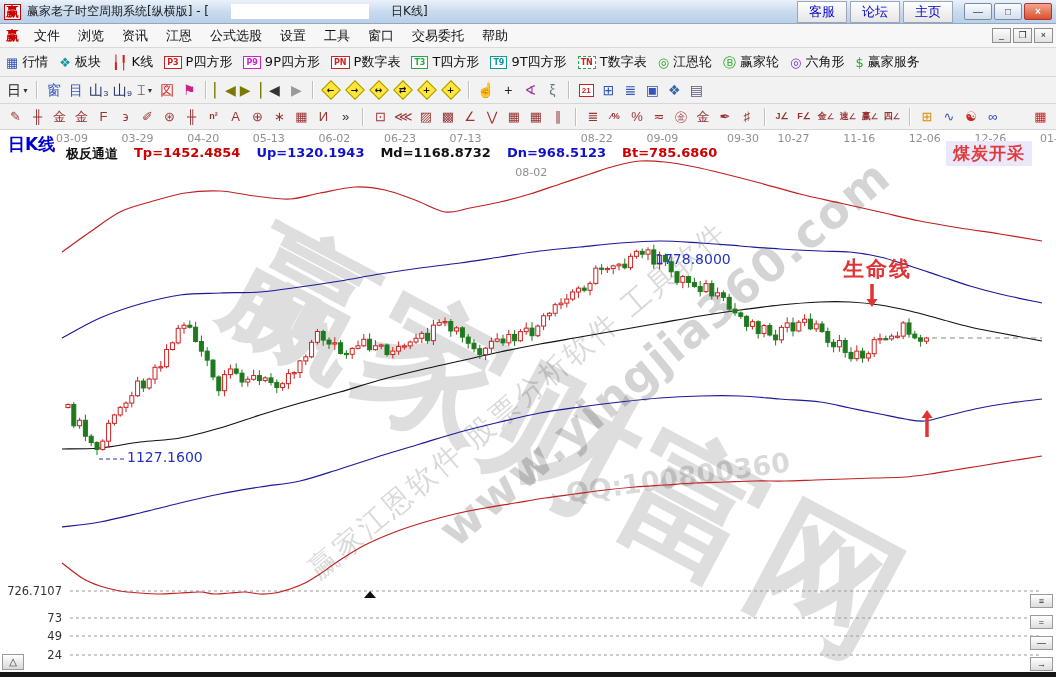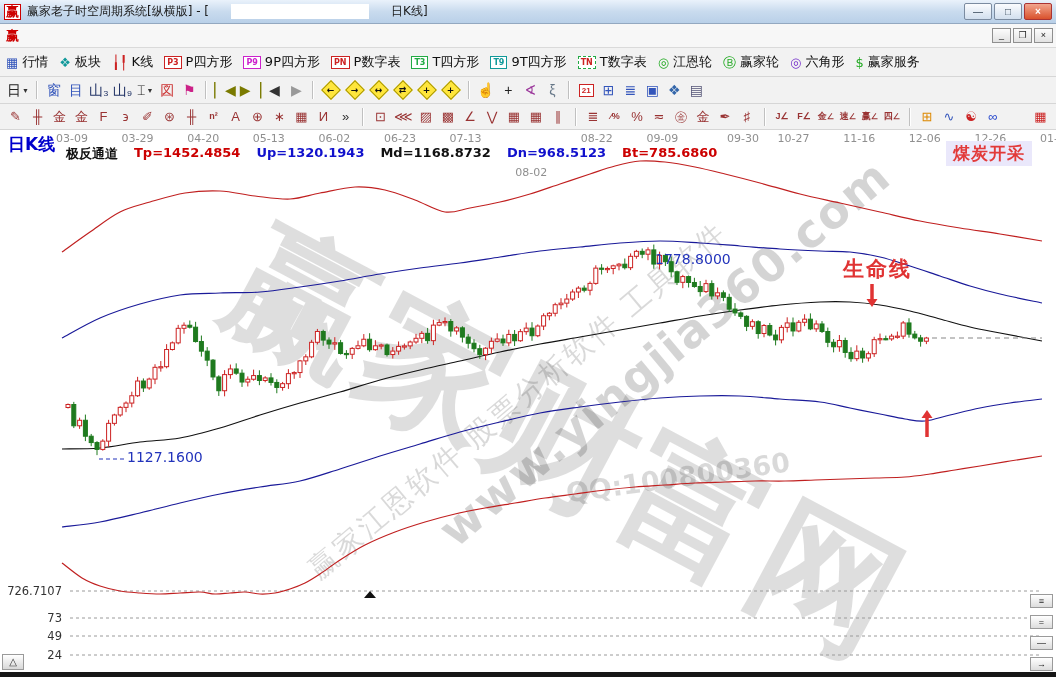--- a/index.html
+++ b/index.html
@@ -58,25 +58,38 @@
 <body>
 
 <div class="titlebar">
   <span class="app-logo">赢</span>
   <span class="title-text">
     <span>赢家老子时空周期系统[纵横版] - [</span>
     <span class="censor"></span>
     <span>日K线]</span>
   </span>
   <span class="title-spacer"></span>
+  <span id="title-links"><button class="tb-link">客服</button><button class="tb-link">论坛</button><button class="tb-link">主页</button></span>
   <span id="win-controls"><button class="win-btn">—</button><button class="win-btn">□</button><button class="win-btn close">×</button></span>
 </div>
 
 <div class="menubar">
   <span class="menu-logo">赢</span>
+  <span id="menu-items" style="display:flex">
+      <span class="menu-item">文件</span>
+      <span class="menu-item">浏览</span>
+      <span class="menu-item">资讯</span>
+      <span class="menu-item">江恩</span>
+      <span class="menu-item">公式选股</span>
+      <span class="menu-item">设置</span>
+      <span class="menu-item">工具</span>
+      <span class="menu-item">窗口</span>
+      <span class="menu-item">交易委托</span>
+      <span class="menu-item">帮助</span>
+    </span>
   <span class="mdi" id="mdi-controls">
       <button>_</button>
       <button>❐</button>
       <button>×</button>
     </span>
 </div>
 
 <div class="tb" id="tb1">
     <span class="tb1-item">
       <span class="tb1-icon" style="color: rgb(51, 85, 187);">▦</span>

